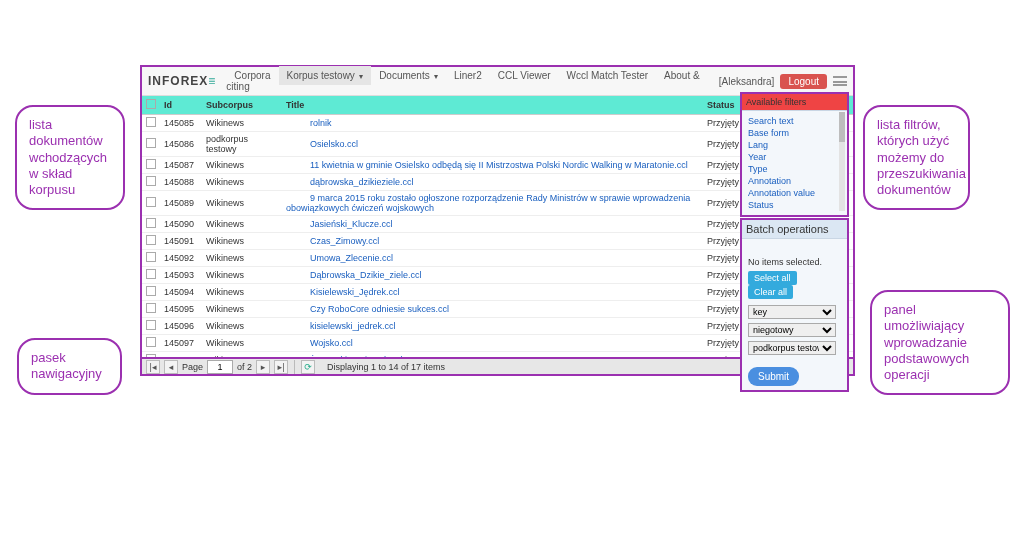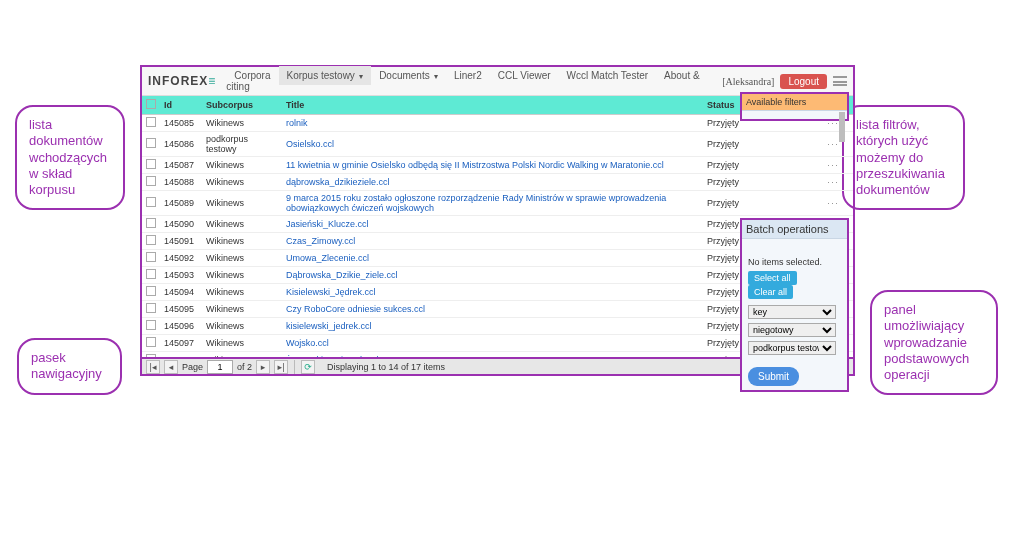--- a/index.html
+++ b/index.html
@@ -2,57 +2,57 @@
 <html><head>
 <meta charset="utf-8">
 <style>
   * { box-sizing: border-box; margin: 0; padding: 0; }
   body { font-family: Arial, Helvetica, sans-serif; font-size: 10px; background: #fff; color: #333; }
   .page { position: relative; width: 1023px; height: 543px; }
 
   
   .annot { position: absolute; border: 2px solid #9b30b0; border-radius: 18px; padding: 10px 12px; font-size: 13px; line-height: 1.25; color: #9b30b0; background: #fff; }
   .annot1 { top: 105px; left: 15px; width: 110px; }
-  .annot2 { top: 105px; left: 842px; width: 123px; }
-  .annot3 { top: 290px; left: 870px; width: 128px; }
+  .annot2 { top: 105px; left: 863px; width: 107px; }
+  .annot3 { top: 290px; left: 870px; width: 140px; }
   .annot4 { top: 338px; left: 17px; width: 105px; }
 
   .app { position: absolute; left: 140px; top: 65px; width: 715px; border: 2px solid #9b30b0; }
   .navbar { display:flex; align-items:center; height: 22px; background: #f7f7f7; border-bottom:1px solid #ddd; padding: 14px 6px; font-size:10px; }
   .brand { font-weight: bold; font-size: 12px; letter-spacing: 1px; color:#444; margin-right: 10px; }
   .brand .green { color: #3a9; }
   .navitem { padding: 4px 8px; color:#555; cursor:pointer; }
   .navitem.active { background:#e5e5e5; }
   .navright { margin-left:auto; display:flex; align-items:center; gap:6px; }
-  .username { color:#555;font-family:Liberation Serif, serif; }
+  .username { color:#555; }
   .logout { background:#d9534f; color:#fff; padding:2px 8px; border-radius:3px; font-size:10px; border:none; }
   .hamburger { width:14px; height:10px; border-top:2px solid #999; border-bottom:2px solid #999; position:relative; }
   .hamburger::before { content:""; position:absolute; top:3px; left:0; width:100%; border-top:2px solid #999; }
 
   table.docs { width:100%; border-collapse:collapse; font-size:9px; }
   table.docs th { background:#5eead4; text-align:left; padding:3px 4px; border-bottom:1px solid #ccc; color:#333; font-weight:bold; }
   table.docs td { padding:2px 4px; border-bottom:1px solid #eee; vertical-align:middle; }
-  table.docs td.title a, table.docs td.title span.link { color:#1a5fbf; cursor:pointer; }
+  table.docs td.title a, table.docs td.title span.link { color:#1a5fbf; cursor:pointer;margin-left:24px; }
   .chk { width:10px; height:10px; border:1px solid #aaa; display:inline-block; }
   .dots { color:#888; letter-spacing:1px; }
   .id-col { width:42px; }
   .sub-col { width:80px; }
   .status-col { width:50px; }
   .tok-col { width:70px; }
   .key-col { width:30px; }
   .check-col { width:18px; }
 
   .pager { position:absolute; left:140px; top:357px; width:715px; border:2px solid #9b30b0; background:#e7e7e7; height:19px; display:flex; align-items:center; padding:0 4px; font-size:9px; gap:4px; }
   .pbtn { width:14px; height:14px; border:1px solid #bbb; background:#f3f3f3; display:flex; align-items:center; justify-content:center; color:#555; cursor:pointer; font-size:9px; }
   .pinput { width:26px; height:14px; border:1px solid #aaa; font-size:9px; text-align:center; }
   .psep { width:1px; height:14px; background:#bbb; margin:0 2px; }
   .refresh { color:#2a8; }
 
   .filters { position:absolute; left:740px; top:92px; width:109px; border:2px solid #9b30b0; background:#f3f7fb; padding:4px 6px; font-size:9px; }
-  .filters .head { background:#fdba74; padding:3px 4px; margin:-4px -6px 4px -6px; font-size:9px; color:#333; border-bottom:1px solid #c9d6e4; }
+  .filters .head { background:#ef4444; padding:3px 4px; margin:-4px -6px 4px -6px; font-size:9px; color:#333; border-bottom:1px solid #c9d6e4; }
   .filters .fitem { color:#1a5fbf; padding:1px 0; cursor:pointer; }
   .filters .scroll { position:absolute; right:2px; top:18px; width:6px; height: calc(100% - 22px); background:#e3e3e3; }
   .filters .scroll .thumb { position:absolute; top:0; left:0; width:100%; height:30px; background:#bdbdbd; }
 
   .batch { position:absolute; left:740px; top:218px; width:109px; border:2px solid #9b30b0; background:#f3f7fb; padding:4px 6px; font-size:9px; }
   .batch .head { background:#dbe7f3; padding:3px 4px; margin:-4px -6px 6px -6px; font-size:11px; color:#333; border-bottom:1px solid #c9d6e4; }
   .batch .none { margin:18px 0 4px; color:#333; font-size:9px; }
   .btn-blue { background:#33aadd; color:#fff; border:none; padding:2px 6px; font-size:9px; border-radius:2px; margin-right:2px; }
   .sel { width:88px; height:14px; font-size:9px; border:1px solid #aaa; margin:2px 0; }
   .submit { background:#4a8fe0; color:#fff; border:none; padding:4px 10px; border-radius:9px; font-size:10px; margin-top:10px; }
@@ -229,20 +229,30 @@
     <span>of 2</span>
     <span class="pbtn">▸</span>
     <span class="pbtn">▸|</span>
     <span class="psep"></span>
     <span class="pbtn refresh">⟳</span>
     <span style="margin-left:8px">Displaying 1 to 14 of 17 items</span>
   </div>
 
   <div class="filters">
     <div class="head">Available filters</div>
+    <div id="filter-items">
+        <div class="fitem">Search text</div>
+        <div class="fitem">Base form</div>
+        <div class="fitem">Lang</div>
+        <div class="fitem">Year</div>
+        <div class="fitem">Type</div>
+        <div class="fitem">Annotation</div>
+        <div class="fitem">Annotation value</div>
+        <div class="fitem">Status</div>
+      </div>
     <div class="scroll">
         <div class="thumb"></div>
       </div>
   </div>
 
   <div class="batch">
     <div class="head">Batch operations</div>
     <div class="none">No items selected.</div>
     <button class="btn-blue">Select all</button>
     <button class="btn-blue">Clear all</button>

